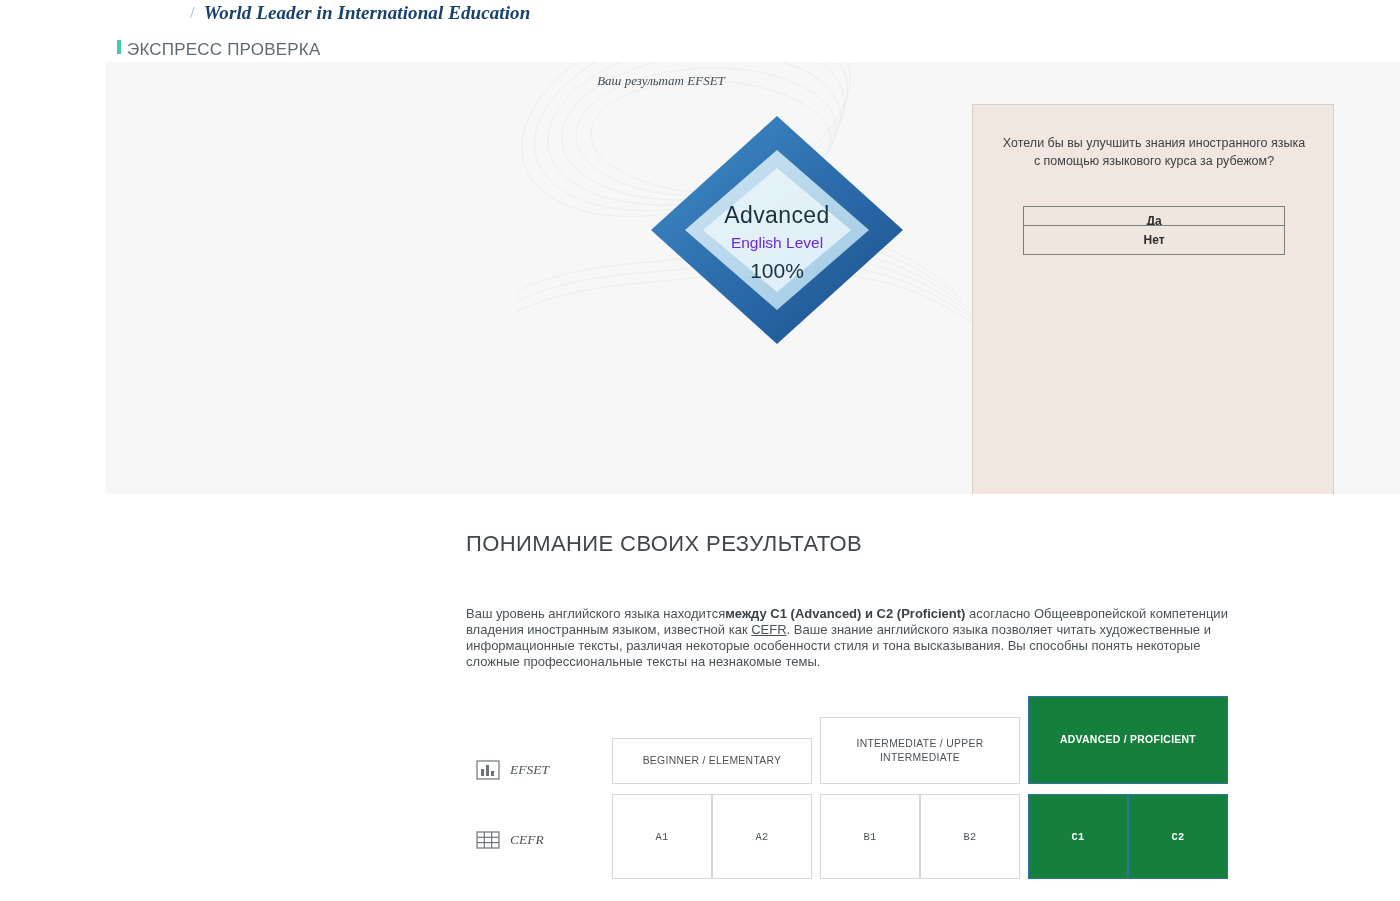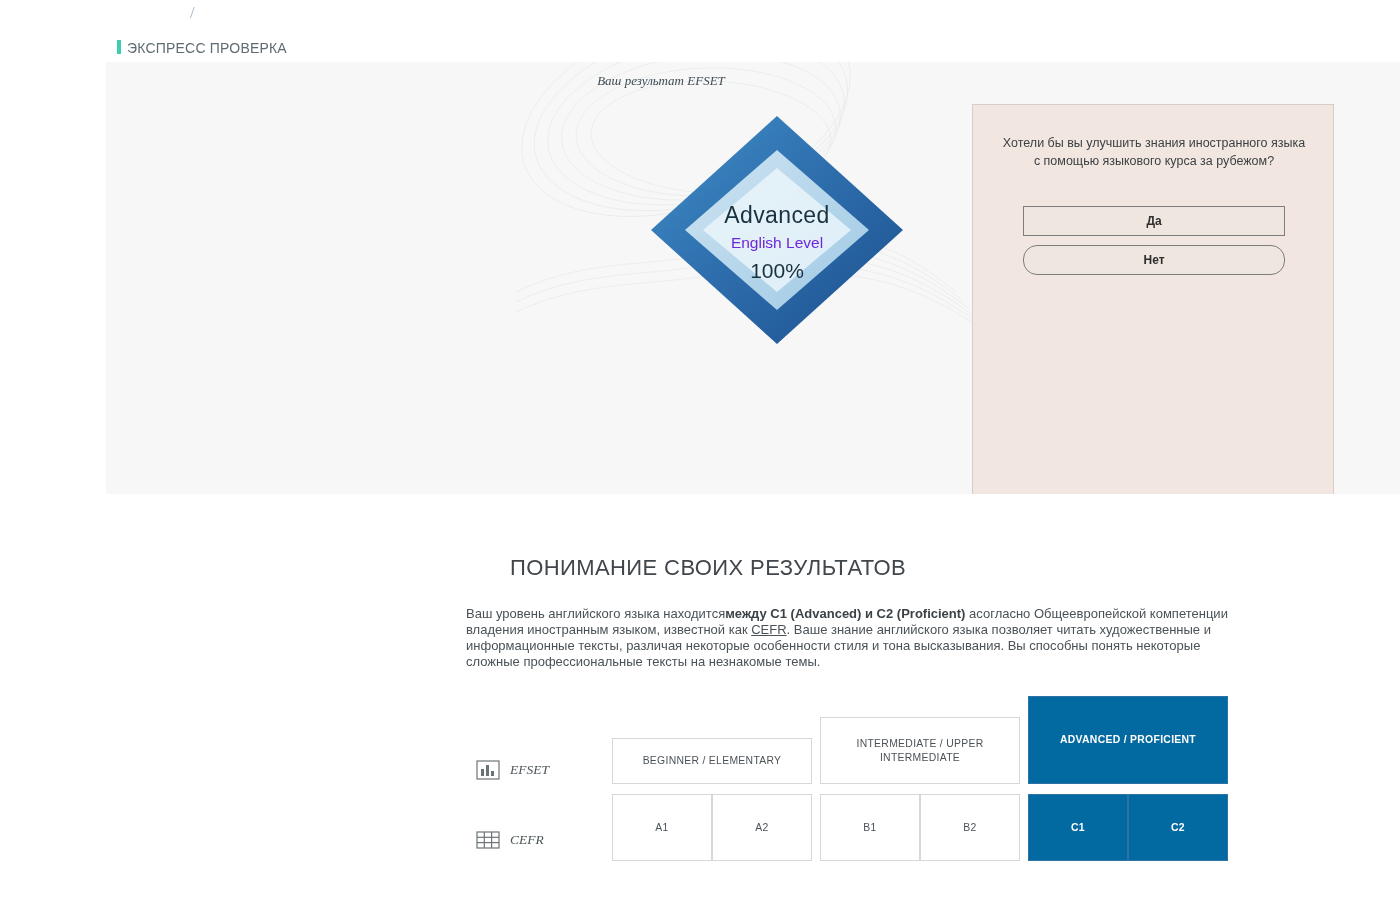--- a/index.html
+++ b/index.html
@@ -75,21 +75,21 @@
     left: 11px;
     top: 8px;
     width: 4px;
     height: 14px;
     background: #3ecdb0;
   }
   .crumb-text {
     position: absolute;
     left: 21px;
     top: 8px;
-    font-size: 14px;
+    font-size: 17px;
     color: #5f6b72;
     letter-spacing: 0.2px;
     white-space: nowrap;
   }
 
   
   .hero {
     position: absolute;
     left: 106px;
     top: 32px;
@@ -182,39 +182,38 @@
     font-size: 12px;
     font-weight: bold;
     color: #2e2e2e;
     display: flex;
     align-items: center;
     justify-content: center;
     cursor: pointer;
     font-family: "Liberation Sans", sans-serif;
   }
   .qbtn-yes { top: 94px; margin-top: 7px; }
-  .qbtn-no  { top: 140px; border-radius: 14px; }
+  .qbtn-no  { top: 120px; }
 
   
   .section {
     position: absolute;
     left: 106px;
     top: 494px;
     width: 1294px;
     height: 407px;
     background: #ffffff;
   }
   .sec-title {
     position: absolute;
     left: 360px;
-    top: 61px;
+    top: 37px;
     font-size: 22px;
     color: #40464b;
     letter-spacing: 0.4px;
-    margin-left: 44px;
   }
   .sec-para {
     position: absolute;
     left: 360px;
     top: 112px;
     width: 776px;
     font-size: 13px;
     line-height: 16px;
     color: #4a5257;
   }
@@ -251,50 +250,51 @@
     display: flex;
     align-items: center;
     justify-content: center;
     text-align: center;
     font-size: 10.4px;
     color: #4b5257;
     letter-spacing: 0.3px;
     line-height: 14px;
   }
   .cell.filled {
-    background: #0369a1;
+    background: #15803d;
     border-color: #3172a6;
     color: #ffffff;
     font-weight: bold;
   }
 
   
   .e1 { left: 146px; top: 40px;  width: 200px; height: 46px; }
   .e2 { left: 354px; top: 19px;  width: 200px; height: 67px; }
   .e3 { left: 562px; top: -2px;  width: 200px; height: 88px; }
 
   
-  .c-cell { top: 96px; height: 67px; width: 100px; }
+  .c-cell { top: 96px; height: 85px; width: 100px; font-family: Liberation Mono, monospace; }
   .c1 { left: 146px; }
   .c2 { left: 246px; }
   .c3 { left: 354px; }
   .c4 { left: 454px; }
   .c5 { left: 562px; }
   .c6 { left: 662px; text-align: right; }
 </style>
 </head>
 <body>
 
 <div class="page">
 
   <div class="left-gutter"></div>
 
   <div class="header">
     <div class="brand-wrap">
       <span class="brand-slash">/</span>
+      <span class="brand-tag">World Leader in International Education</span>
     </div>
   </div>
 
   <div class="hero">
 
     <svg class="hero-deco" viewBox="0 0 560 420" preserveAspectRatio="none">
       <g fill="none" stroke="#d9dde0" stroke-width="0.7">
         <ellipse cx="230" cy="120" rx="170" ry="95" transform="rotate(-18 230 120)"></ellipse>
         <ellipse cx="235" cy="125" rx="160" ry="88" transform="rotate(-14 235 125)"></ellipse>
         <ellipse cx="240" cy="130" rx="150" ry="80" transform="rotate(-10 240 130)"></ellipse>

